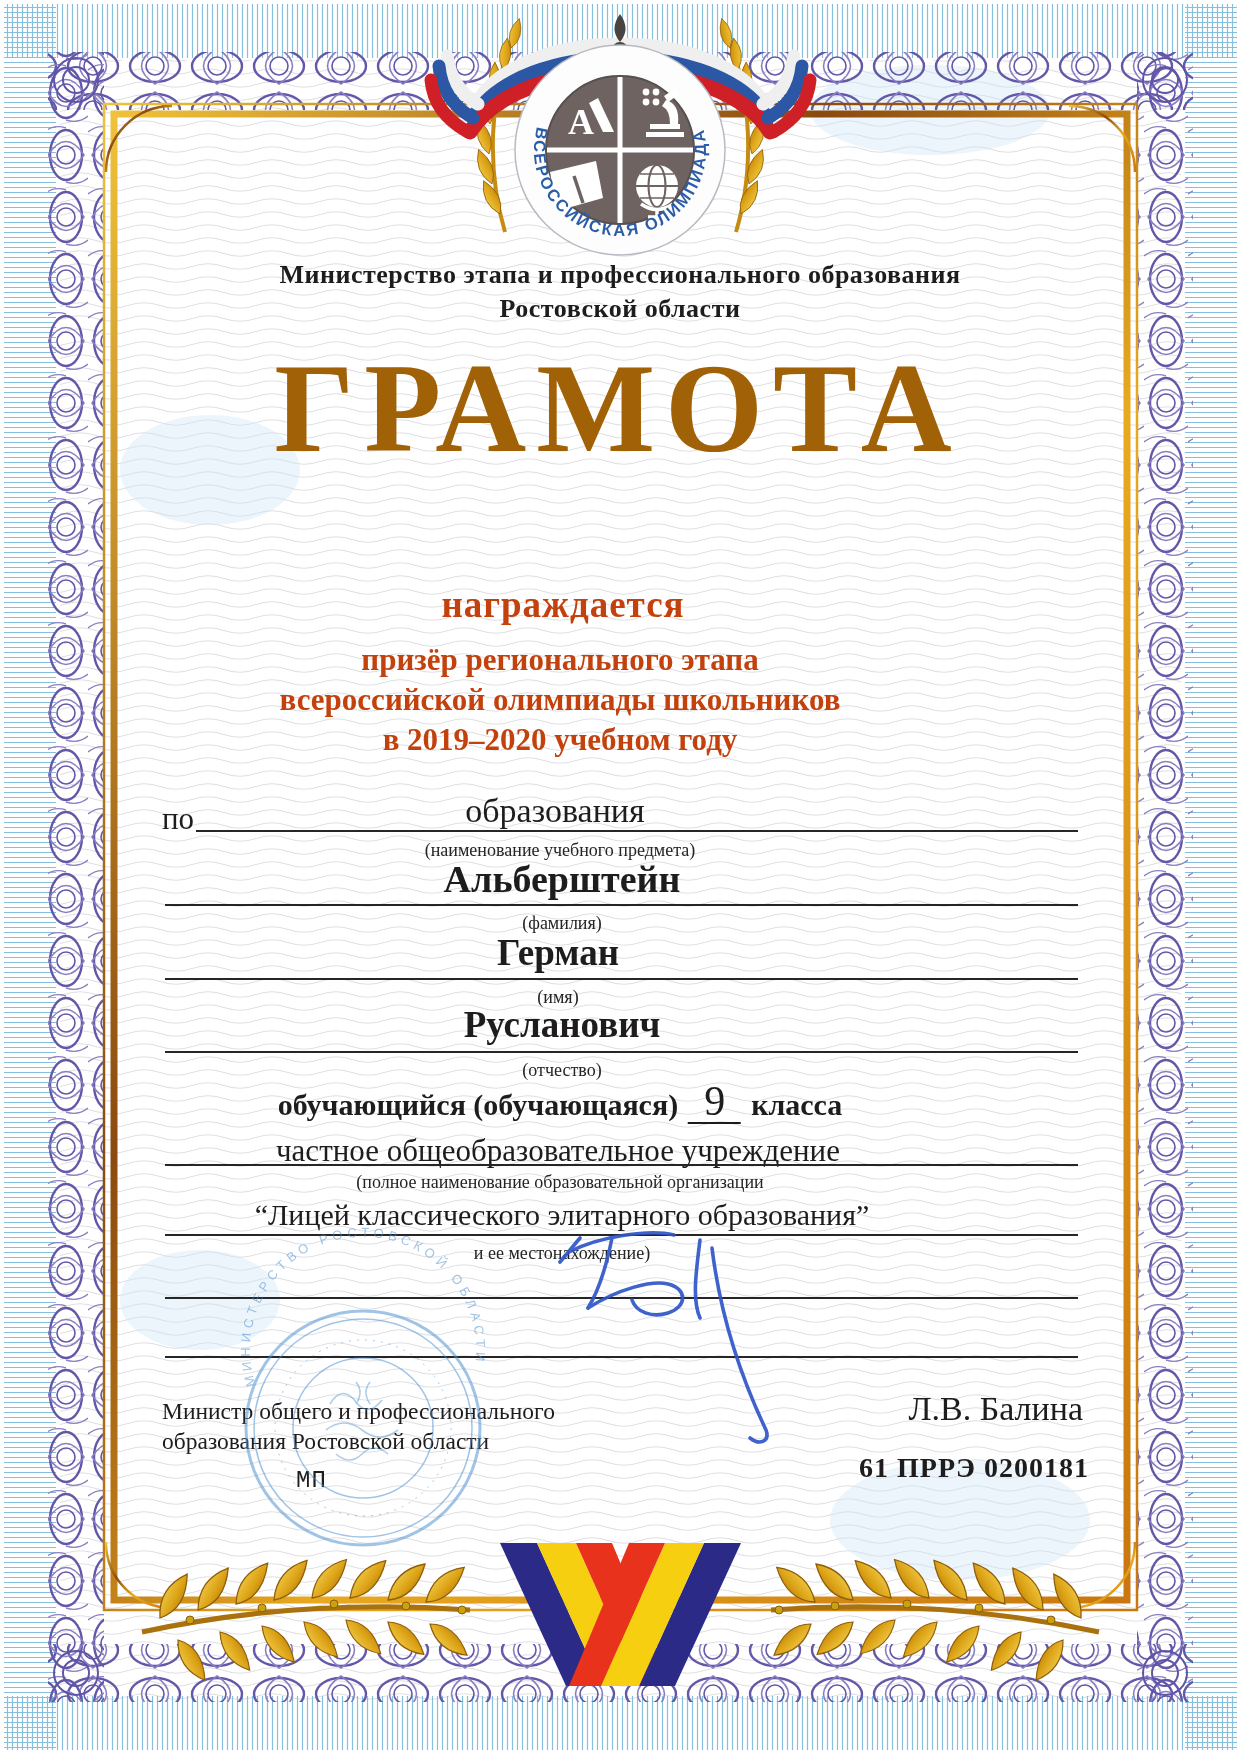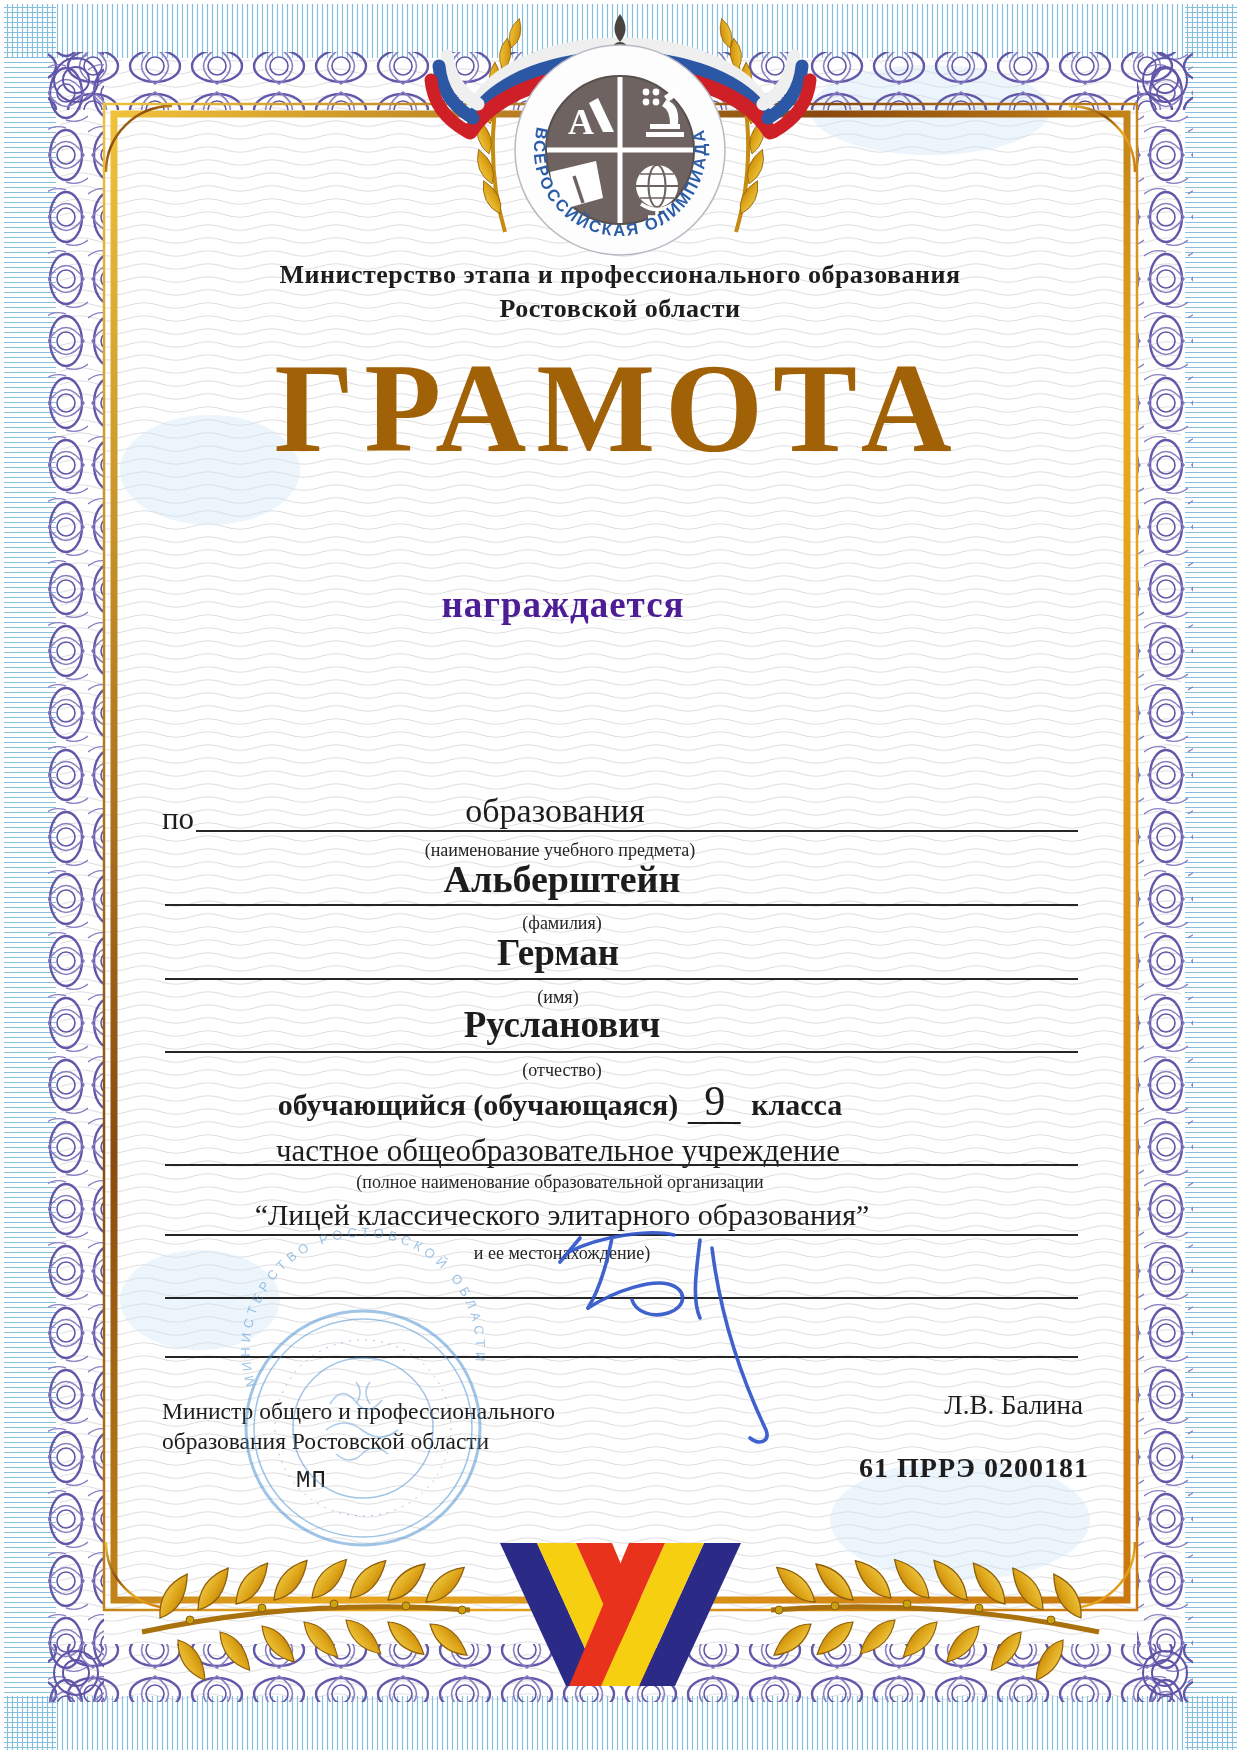--- a/index.html
+++ b/index.html
@@ -2,36 +2,36 @@
 <html><head>
 <meta charset="utf-8">
 <style>
   html,body{margin:0;padding:0;background:#ffffff;}
   .page{position:relative;width:1241px;height:1754px;overflow:hidden;background:#fff;
         font-family:"Liberation Serif","DejaVu Serif",serif;color:#1e1c1c;}
   .lay{position:absolute;left:0;top:0;width:1241px;height:1754px;}
   .abs{position:absolute;white-space:nowrap;line-height:1.12;}
   .ctr{transform:translateX(-50%);}
   .c-title{color:#a16207;}
-  .c-red{color:#4c1d95;}
+  .c-red{color:#c2410c;}
   .caption{font-size:18px;color:#262424;}
   .wline{position:absolute;height:0;border-bottom:2px solid #262626;}
   .ministry{font-size:26px;font-weight:bold;text-align:center;line-height:34px;letter-spacing:.5px;}
   .gtitle{font-size:126px;font-weight:bold;letter-spacing:10px;line-height:1;}
   .award{font-size:37px;font-weight:bold;letter-spacing:1px;}
   .desc{font-size:31px;font-weight:bold;text-align:center;line-height:40px;}
   .val{font-size:34px;}
   .valb{font-size:38px;font-weight:bold;}
   .org{font-size:31px;}
   .graderow{display:flex;align-items:baseline;font-size:30px;font-weight:bold;text-align:right;}
   .gradenum{font-size:42px;font-weight:400;border-bottom:2.5px solid #1c1c1c;
             padding:0 16px 0 16px;margin:0 10px;line-height:1;}
   .mintitle{font-size:23.5px;line-height:30px;}
   .mp{font-size:24px;letter-spacing:1px;font-family:Liberation Mono, monospace;}
-  .signname{font-size:27px;margin-left:15px;}
+  .signname{font-size:34px;margin-left:15px;}
   .serial{font-size:28px;font-weight:bold;letter-spacing:1px;}
   svg{display:block;}
 </style>
 </head>
 <body>
 
 <div class="page">
 
   <svg class="lay" width="1241" height="1754" viewBox="0 0 1241 1754" aria-hidden="true">
     <defs>
@@ -225,20 +225,25 @@
 
     <div class="abs ctr ministry" style="left:620px;top:258px;">
       <div>Министерство этапа и профессионального образования</div>
       <div>Ростовской области</div>
     </div>
 
     <div class="abs ctr gtitle c-title" style="left:618px;top:346px;">ГРАМОТА</div>
 
     <div class="abs ctr award c-red" style="left:563px;top:584px;">награждается</div>
 
+    <div class="abs ctr desc c-red" style="left:560px;top:640px;">
+      <div>призёр регионального этапа</div>
+      <div>всероссийской олимпиады школьников</div>
+      <div>в 2019–2020 учебном году</div>
+    </div>
 
     <div class="abs" style="left:162px;top:802px;font-size:31px;">по</div>
     <div class="abs ctr val" style="left:555px;top:792px;">образования</div>
     <div class="wline" style="left:196px;top:830px;width:882px;"></div>
     <div class="abs ctr caption" style="left:560px;top:840px;">(наименование учебного предмета)</div>
 
     <div class="abs ctr valb" style="left:562px;top:858px;">Альберштейн</div>
     <div class="wline" style="left:165px;top:904px;width:913px;"></div>
     <div class="abs ctr caption" style="left:562px;top:913px;">(фамилия)</div>
 

